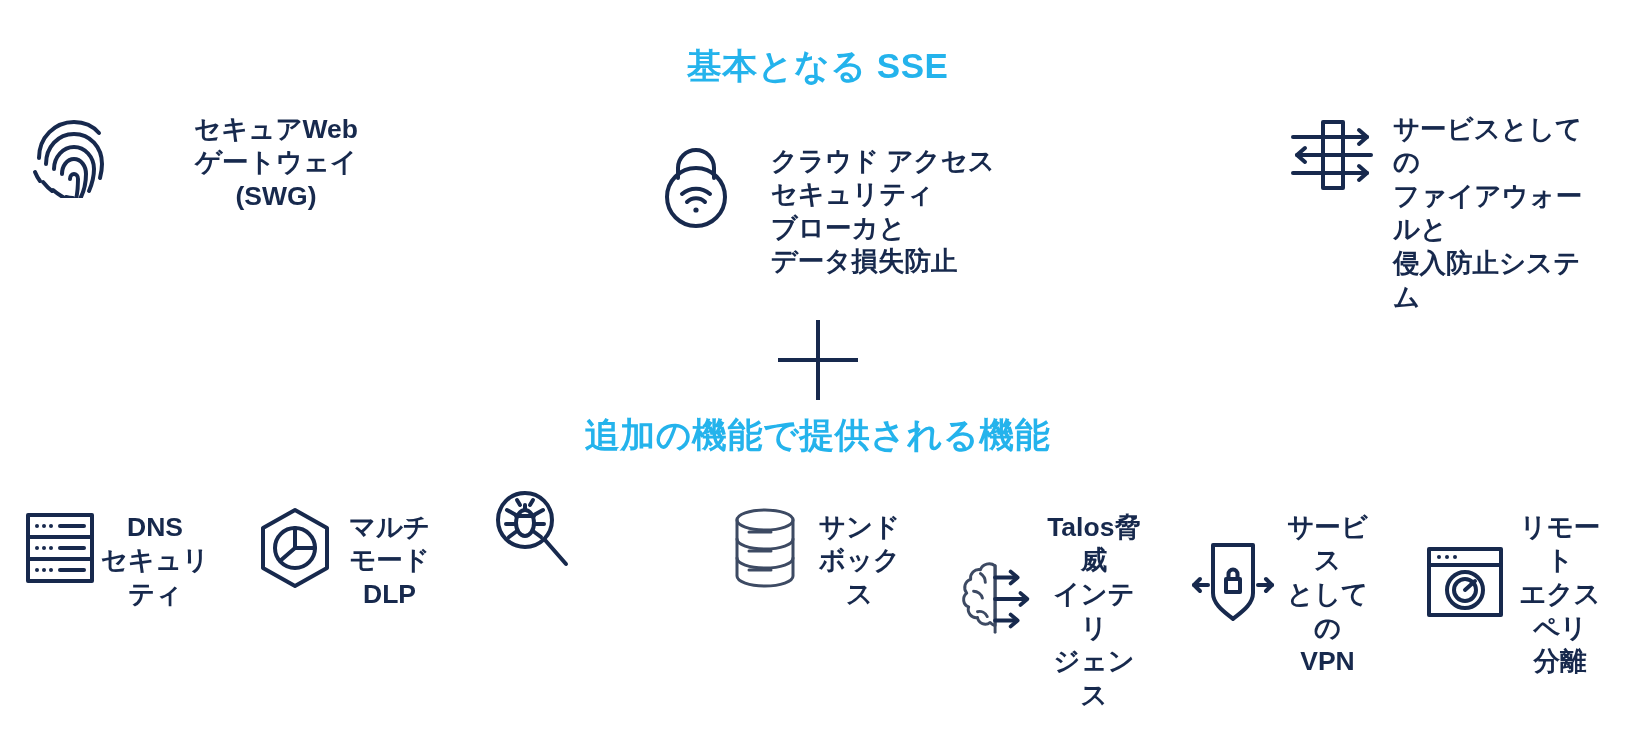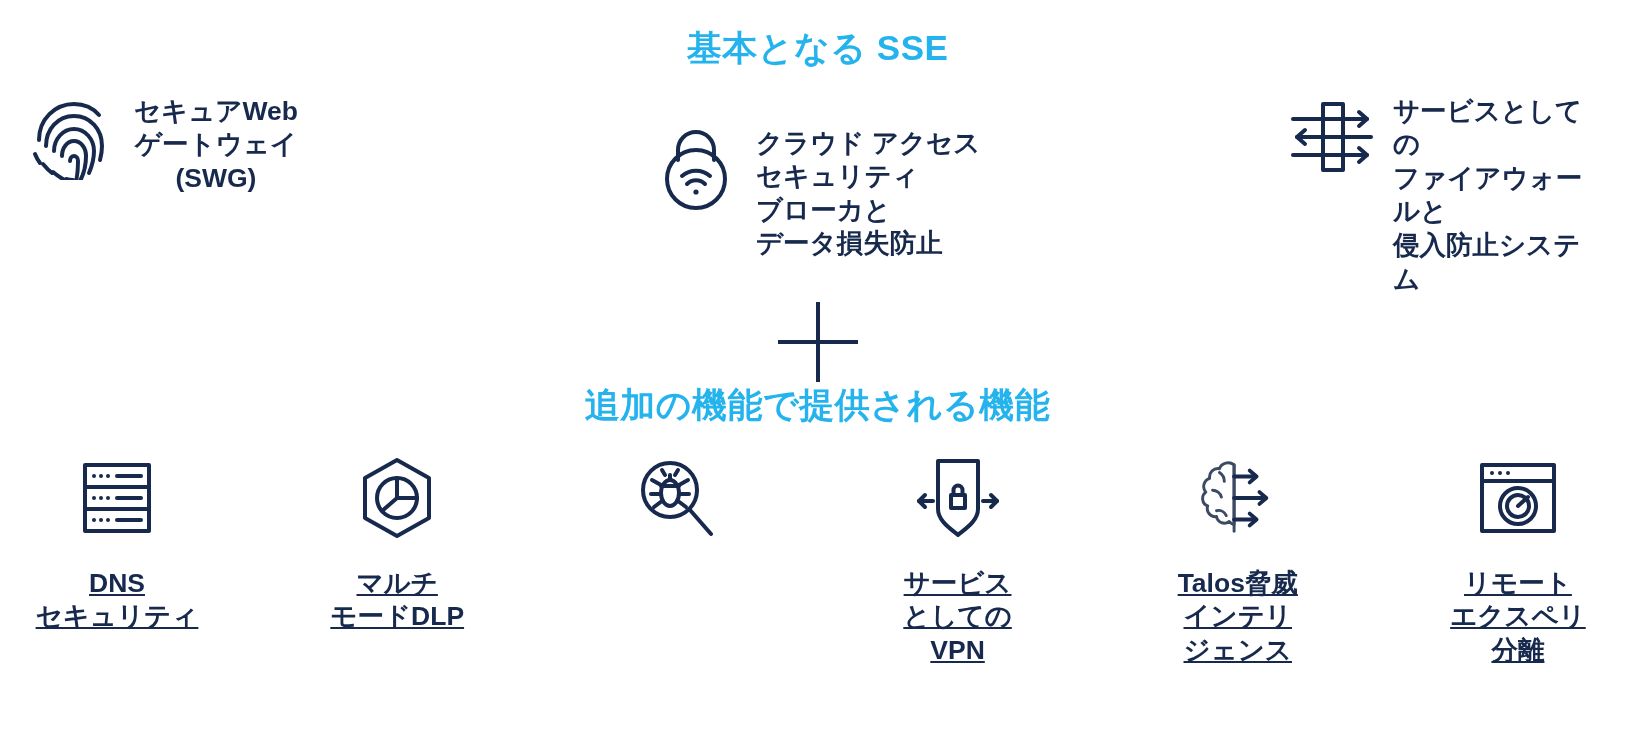--- a/index.html
+++ b/index.html
@@ -18,35 +18,36 @@
 
   
   .heading {
     text-align: center;
     color: #24b3ec;
     font-size: 35px;
     font-weight: bold;
     letter-spacing: 0.5px;
     line-height: 1.1;
   }
-  #heading-sse { padding-top: 29px; }
-  #heading-extra { margin-top: 0; }
+  #heading-sse { padding-top: 47px; }
+  #heading-extra { margin-top: 12px; }
 
   
   .sse-row {
     display: flex;
     justify-content: space-between;
     align-items: flex-start;
     padding: 22px 28px 0 28px;
     box-sizing: border-box;
   }
   .sse-item {
     display: flex;
     align-items: flex-start;
     gap: 14px;
+    justify-content: space-between;
   }
   .sse-icon {
     flex: 0 0 auto;
     width: 92px;
     height: 92px;
     display: flex;
     align-items: flex-start;
     justify-content: center;
     padding-top: 4px;
     box-sizing: border-box;
@@ -96,23 +97,21 @@
   .addon-row {
     display: flex;
     justify-content: space-between;
     align-items: flex-start;
     padding: 30px 22px 0 22px;
     box-sizing: border-box;
   }
   .addon-item {
     width: 190px;
     display: flex;
-    flex-direction: column;
     align-items: center;
-    text-decoration: underline;
   }
   .addon-icon {
     width: 86px;
     height: 86px;
     display: flex;
     align-items: center;
     justify-content: center;
   }
   .addon-label {
     margin-top: 26px;
@@ -249,36 +248,34 @@
         <path class="st" d="M24 29 15 24"></path>
           <path class="st" d="M42 29l9-5"></path>
         <path class="st" d="M24 38H14"></path>
           <path class="st" d="M42 38h10"></path>
         <path class="st" d="M25 45l-8 6"></path>
           <path class="st" d="M41 45l8 6"></path>
       </svg>
     </div>
   </div>
 
-
-  <div class="addon-item">
-    <div class="addon-icon">
-      <svg width="86" height="86" viewBox="0 0 86 86">
-        <path class="st" d="M23 6h40v48c0 12-13 20-20 26-7-6-20-14-20-26V6z"></path>
-        <rect class="st" x="36" y="40" width="14" height="13"></rect>
-        <path class="st" d="M38.5 40v-5a4.5 4.5 0 0 1 9 0v5"></path>
-        <path class="st" d="M18 46H4"></path>
-          <path class="st" d="M10 40l-6 6 6 6"></path>
-        <path class="st" d="M68 46h14"></path>
-          <path class="st" d="M76 40l6 6-6 6"></path>
-      </svg>
-    </div>
-    <div class="addon-label">サービス
-としての
-VPN</div>
+  <div class="addon-item">
+    <div class="addon-icon">
+      <svg width="72" height="84" viewBox="0 0 72 84">
+        <ellipse class="st-thin" cx="36" cy="14" rx="28" ry="10"></ellipse>
+        <path class="st-thin" d="M8 14v56c0 5.5 12.5 10 28 10s28-4.5 28-10V14"></path>
+        <path class="st-thin" d="M8 33c0 5.5 12.5 10 28 10s28-4.5 28-10"></path>
+        <path class="st-thin" d="M8 52c0 5.5 12.5 10 28 10s28-4.5 28-10"></path>
+        <path class="st-thin" d="M20 26h22"></path>
+        <path class="st-thin" d="M20 45h22"></path>
+        <path class="st-thin" d="M20 64h22"></path>
+      </svg>
+    </div>
+    <div class="addon-label">サンド
+ボックス</div>
   </div>
 
   <div class="addon-item">
     <div class="addon-icon">
       <svg width="88" height="84" viewBox="0 0 88 84">
         <path class="st-thin" d="M40 8c-5-4-13-2-15 4-6-1-11 4-10 10-6 2-8 9-4 14-5 4-4 12 2 14-2 6 3 12 9 11 1 6 8 9 13 5 2 2 4 3 5 3V8z"></path>
         <path class="st-thin" d="M40 8v68"></path>
         <path class="st-thin" d="M25 16c3 2 5 5 5 9"></path>
         <path class="st-thin" d="M18 34c4 0 8 3 9 7"></path>
         <path class="st-thin" d="M22 55c4-1 8 1 10 5"></path>
@@ -288,20 +285,37 @@
           <path class="st" d="M66 36l7 6-7 6"></path>
         <path class="st" d="M40 64h22"></path>
           <path class="st" d="M56 58l7 6-7 6"></path>
       </svg>
     </div>
     <div class="addon-label">Talos脅威
 インテリ
 ジェンス</div>
   </div>
 
+  <div class="addon-item">
+    <div class="addon-icon">
+      <svg width="86" height="86" viewBox="0 0 86 86">
+        <path class="st" d="M23 6h40v48c0 12-13 20-20 26-7-6-20-14-20-26V6z"></path>
+        <rect class="st" x="36" y="40" width="14" height="13"></rect>
+        <path class="st" d="M38.5 40v-5a4.5 4.5 0 0 1 9 0v5"></path>
+        <path class="st" d="M18 46H4"></path>
+          <path class="st" d="M10 40l-6 6 6 6"></path>
+        <path class="st" d="M68 46h14"></path>
+          <path class="st" d="M76 40l6 6-6 6"></path>
+      </svg>
+    </div>
+    <div class="addon-label">サービス
+としての
+VPN</div>
+  </div>
+
 
   <div class="addon-item">
     <div class="addon-icon">
       <svg width="84" height="78" viewBox="0 0 84 78">
         <rect class="st" x="6" y="6" width="72" height="66"></rect>
         <path class="st" d="M6 22h72"></path>
         <circle class="stf" cx="16" cy="14" r="2"></circle>
           <circle class="stf" cx="24" cy="14" r="2"></circle>
           <circle class="stf" cx="32" cy="14" r="2"></circle>
         <circle class="st" cx="42" cy="47" r="18"></circle>

